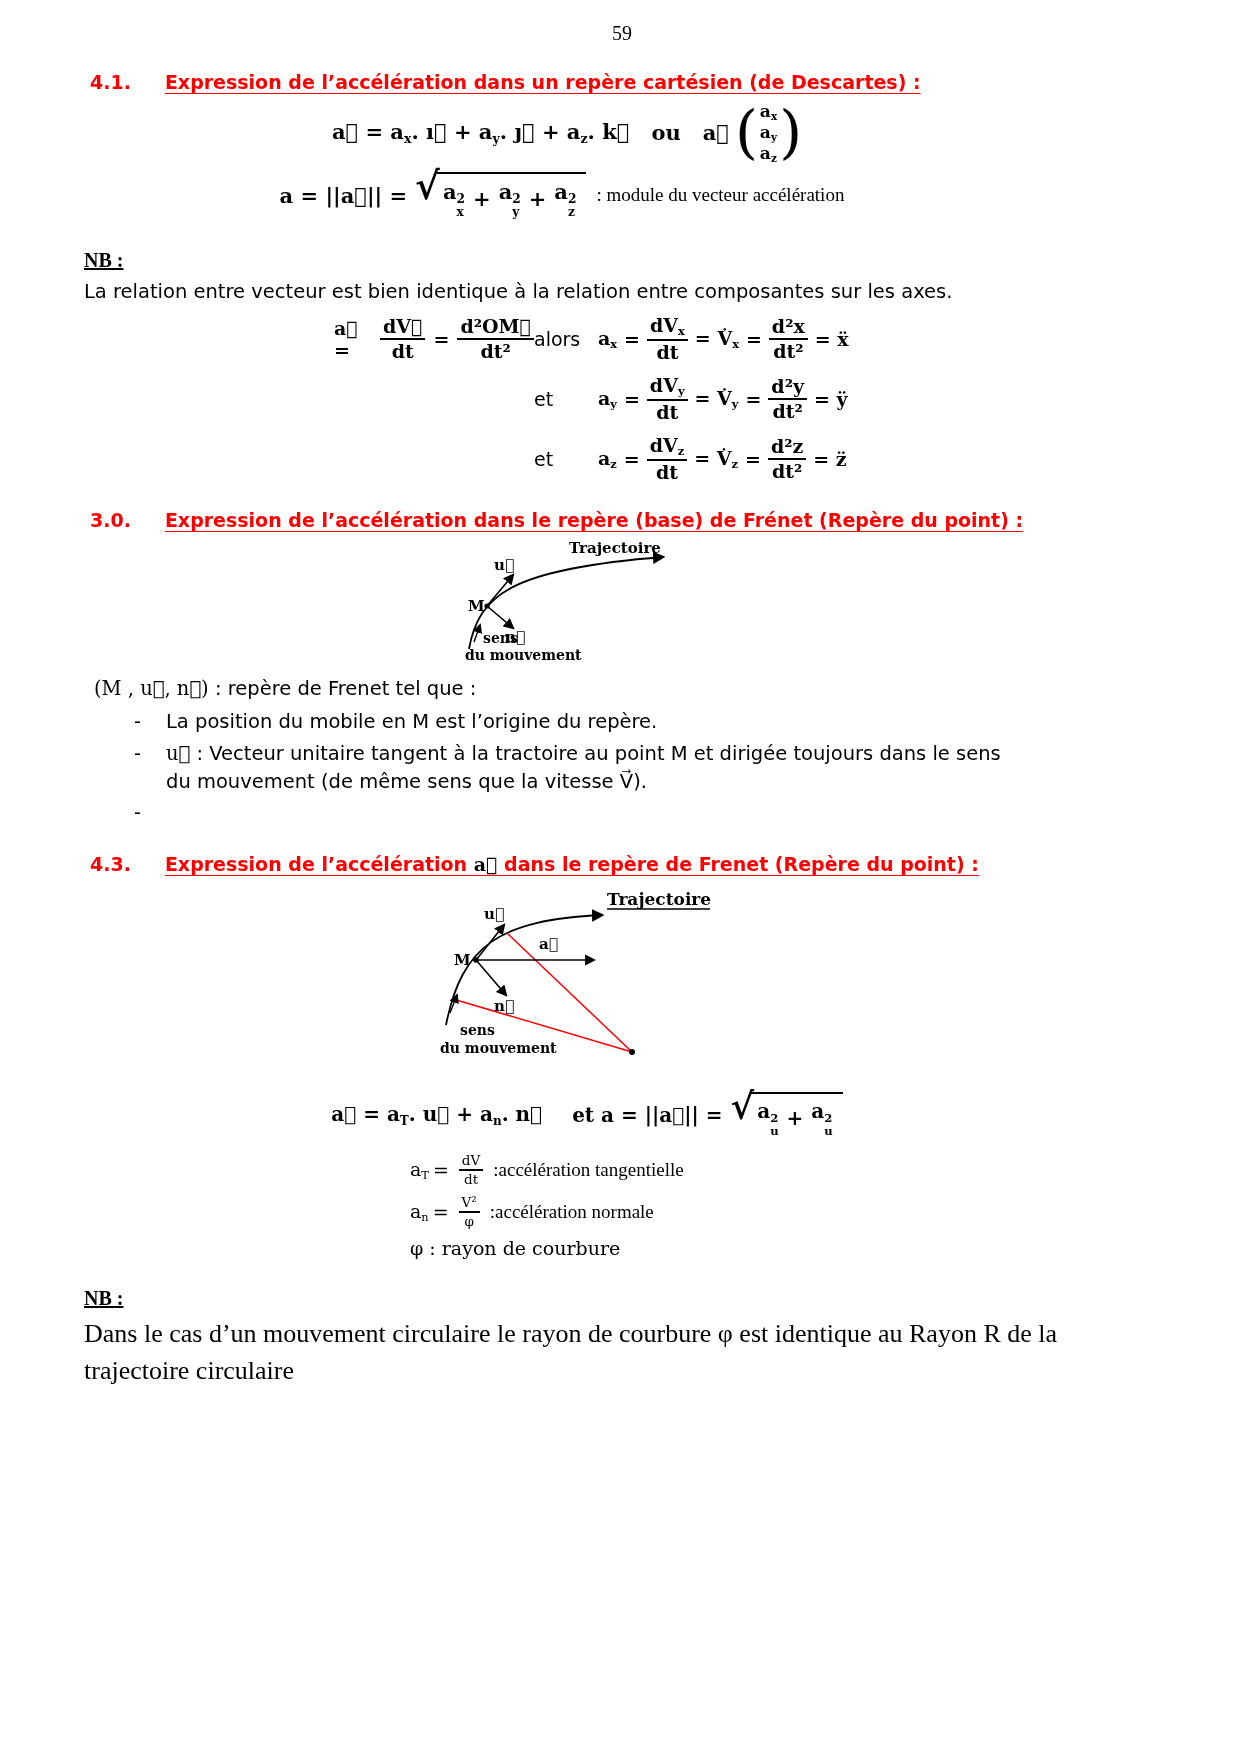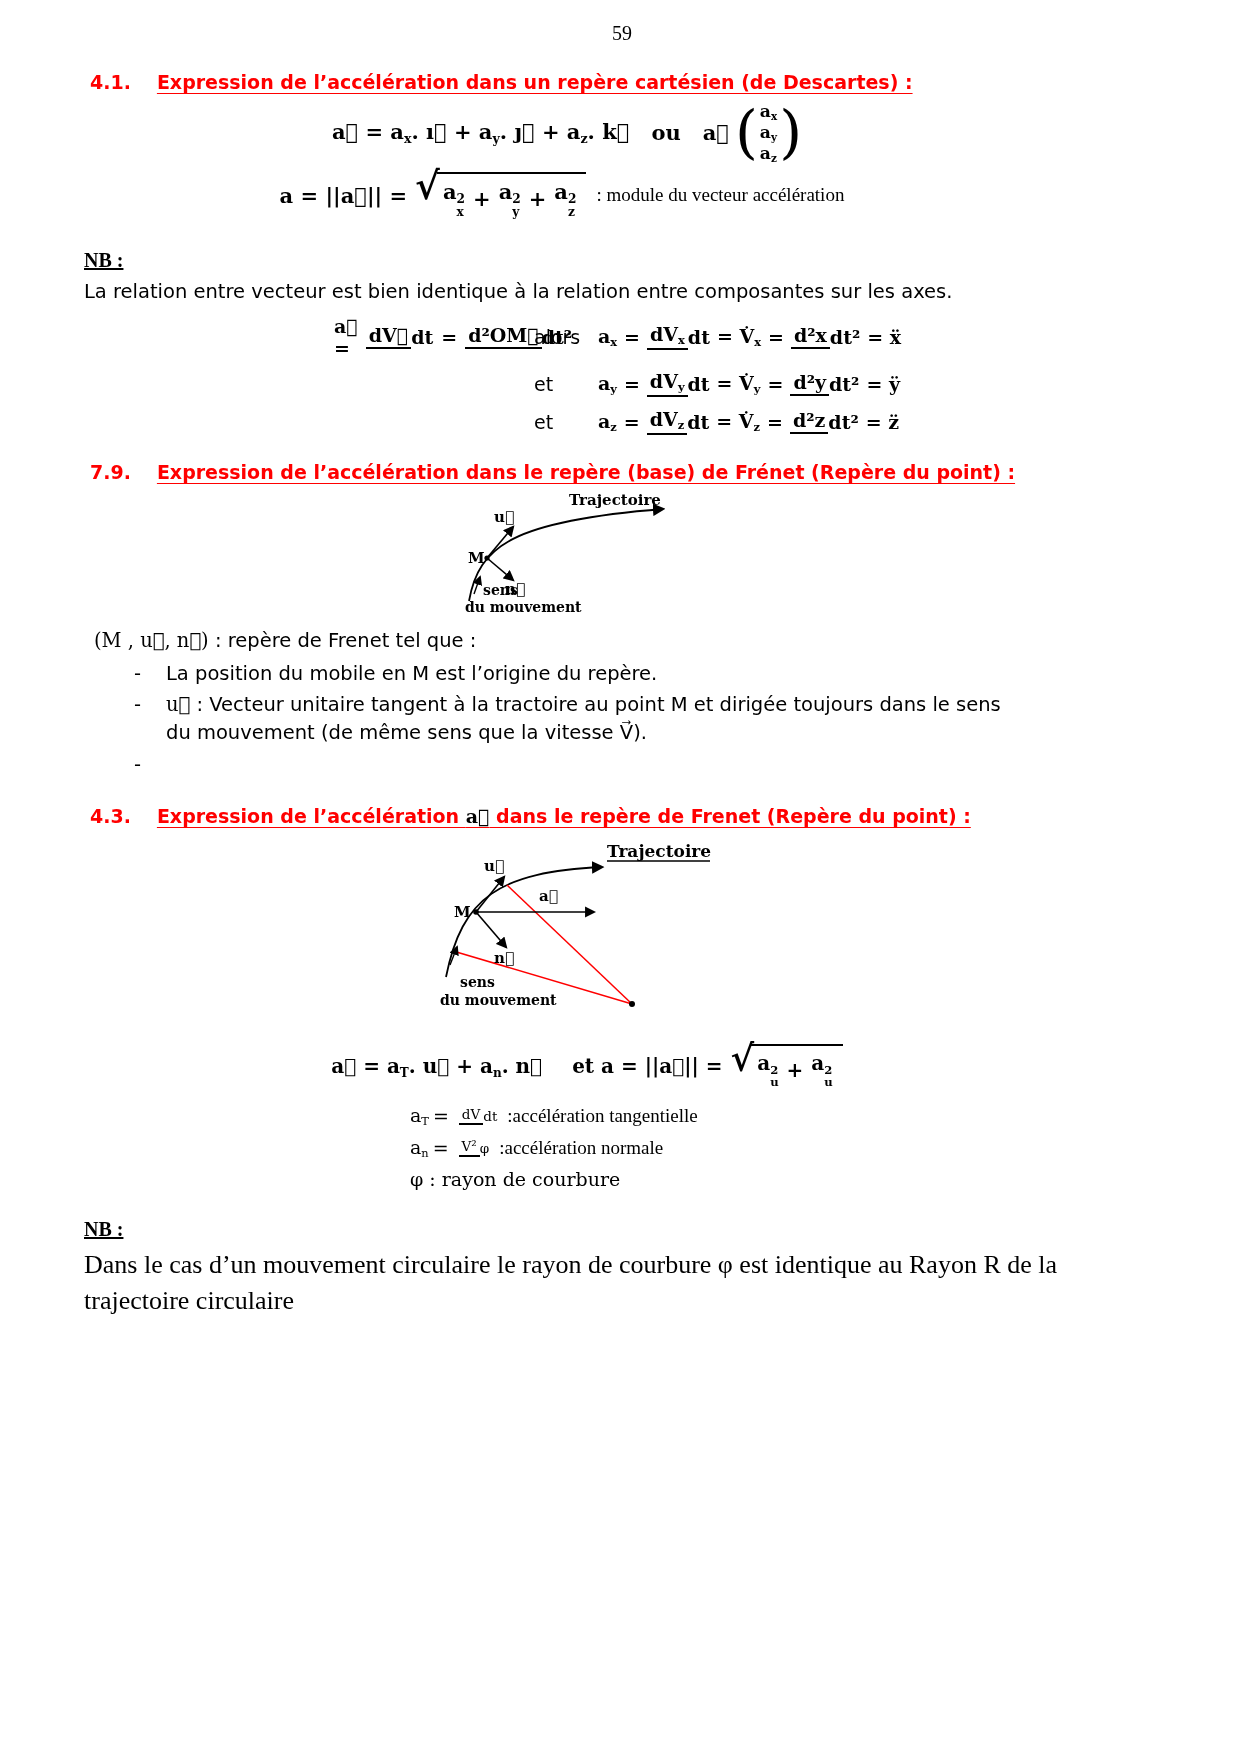--- a/index.html
+++ b/index.html
@@ -8,21 +8,21 @@
     font-family:"DejaVu Sans",sans-serif;
   }
   .page{padding:22px 80px 40px 84px;}
   .serif{font-family:"Liberation Serif",serif;}
   .serifm{font-family:"DejaVu Serif",serif;}
   .sans{font-family:"DejaVu Sans",sans-serif;}
   .bold{font-weight:bold;}
 
   .pagenum{text-align:center;font-family:"Liberation Serif",serif;font-size:20px;}
 
-  .heading{display:flex;gap:26px;color:#ff0000;font-weight:bold;font-size:19px;
+  .heading{display:flex;gap:34px;color:#ff0000;font-weight:bold;font-size:19px;
     margin:26px 0 8px 6px;}
   .htitle{text-decoration:underline;text-underline-offset:4px;}
   .ha{color:#000;font-family:"DejaVu Serif",serif;}
 
   .math{font-family:"DejaVu Serif",serif;font-weight:bold;}
   .mline{display:flex;align-items:center;justify-content:center;font-size:21px;margin:6px 0;}
   .f41a{transform:translateX(-55px);}
   .f41b{transform:translateX(-60px);margin-top:2px;}
   .f43line{font-size:20px;transform:translateX(-35px);margin-top:16px;}
   .nosp{white-space:nowrap;}
@@ -33,21 +33,21 @@
   .vcol{display:inline-flex;flex-direction:column;line-height:1.22;font-size:0.82em;padding:0 2px;}
 
   .sqrt{display:inline-flex;align-items:flex-start;margin-left:8px;}
   .rad{font-size:1.8em;line-height:1;margin-right:-3px;transform:translateY(-2px);}
   .scontent{border-top:2.5px solid #000;padding:5px 10px 2px 6px;margin-top:2px;
     display:inline-flex;align-items:center;gap:8px;}
   .ss{display:inline-flex;flex-direction:column;align-items:flex-start;font-size:0.58em;
     line-height:1.05;vertical-align:-0.35em;}
   .caption{font-size:19px;margin-left:10px;font-weight:normal;font-family:"Liberation Serif",serif;}
 
-  .frac{display:inline-flex;align-items:center;line-height:1.12;}
+  .frac{display:inline-flex;flex-direction:column;align-items:center;line-height:1.12;}
   .frac .num{border-bottom:2px solid #000;padding:0 3px 1px 3px;}
   .frac .den{padding-top:1px;}
 
   .nb{margin-top:28px;}
   .nblabel{font-family:"Liberation Serif",serif;font-weight:bold;font-size:20px;
     text-decoration:underline;display:inline-block;}
   .nbtext{font-size:19.5px;margin-top:6px;line-height:1.4;}
   .nbtext.serif{font-size:26px;}
 
   .deriv{margin:10px 0 0 250px;font-size:19px;}
@@ -197,21 +197,21 @@
         <span class="frac">
             <span class="num">d²z</span>
             <span class="den">dt²</span>
           </span>
         <span>= z̈</span>
       </span>
     </div>
   </div>
 
   <div class="heading">
-    <span class="hnum">7.9.</span>
+    <span class="hnum">3.0.</span>
     <span class="htitle">Expression de l’accélération dans le repère (base) de Frénet (Repère du point) :</span>
   </div>
 
 
   <div class="fig1wrap">
     <svg width="230" height="128" viewBox="0 0 230 128">
       <defs>
         <marker id="ar1" viewBox="0 0 10 10" refX="8" refY="5" markerWidth="7" markerHeight="7" orient="auto-start-reverse">
           <path d="M0,0 L10,5 L0,10 z" fill="#000"></path>
         </marker>

